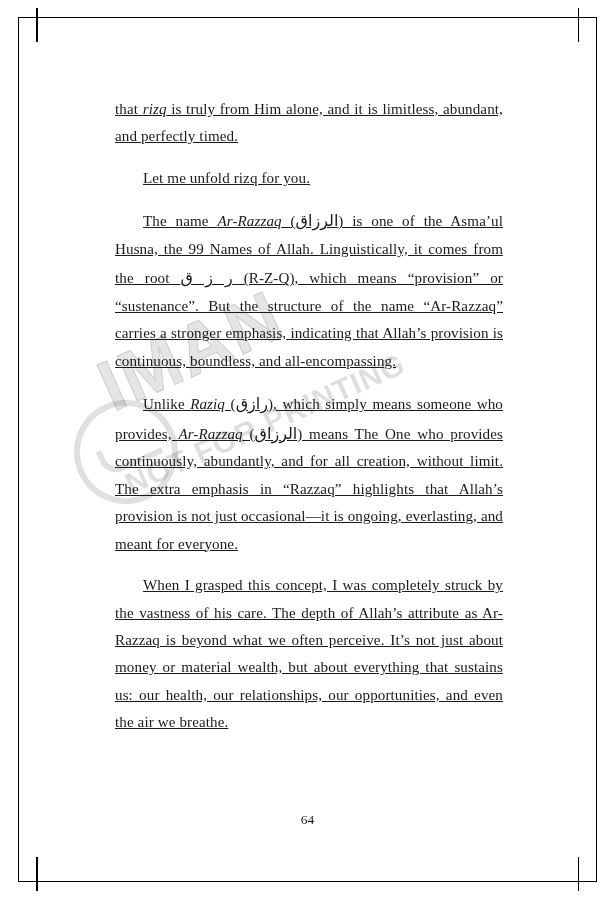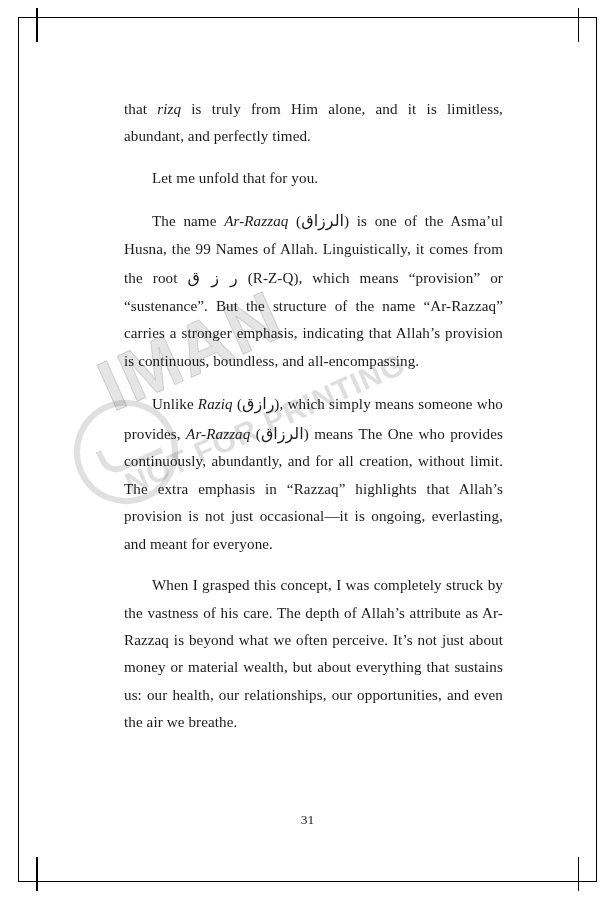--- a/index.html
+++ b/index.html
@@ -38,26 +38,27 @@
 
   .content {
     position: absolute;
     left: 112px;
     right: 112px;
     top: 96px;
     z-index: 3;
   }
 
   p.para {
-    margin: 0 0 0px 12px;
+    margin: 0 0 0px 3px;
     font-size: 15.1px;
     line-height: 1.82;
     text-align: justify;
     text-justify: inter-word;
     letter-spacing: 0.1px;
+    text-decoration: underline;
   }
   p.indent {
     text-indent: 28px;
     margin-top: 14px;
   }
   p.first {
     margin-top: 0;
   }
   .ital {
     font-style: italic;
@@ -144,25 +145,25 @@
 
 <div class="crop-mark cm-tl-v"></div>
 <div class="crop-mark cm-tr-v"></div>
 <div class="crop-mark cm-bl-v"></div>
 <div class="crop-mark cm-br-v"></div>
 
 <div class="page-border"></div>
 
 <div class="content" id="body-container">
     <p class="para first"><span>that </span><span class="ital">rizq</span><span> is truly from Him alone, and it is limitless, abundant, and perfectly timed.</span></p>
-    <p class="para indent"><span>Let me unfold that for you.</span></p>
+    <p class="para indent"><span>Let me unfold rizq for you.</span></p>
     <p class="para indent"><span>The name </span><span class="ital">Ar-Razzaq</span><span> (</span><span class="arabic">الرزاق</span><span>) is one of the Asma’ul Husna, the 99 Names of Allah. Linguistically, it comes from the root </span><span class="arabic">ر ز ق</span><span> (R-Z-Q), which means “provision” or “sustenance”. But the structure of the name “Ar-Razzaq” carries a stronger emphasis, indicating that Allah’s provision is continuous, boundless, and all-encompassing.</span></p>
     <p class="para indent"><span>Unlike </span><span class="ital">Raziq</span><span> (</span><span class="arabic">رازق</span><span>), which simply means someone who provides, </span><span class="ital">Ar-Razzaq</span><span> (</span><span class="arabic">الرزاق</span><span>) means The One who provides continuously, abundantly, and for all creation, without limit. The extra emphasis in “Razzaq” highlights that Allah’s provision is not just occasional—it is ongoing, everlasting, and meant for everyone.</span></p>
     <p class="para indent"><span>When I grasped this concept, I was completely struck by the vastness of his care. The depth of Allah’s attribute as Ar-Razzaq is beyond what we often perceive. It’s not just about money or material wealth, but about everything that sustains us: our health, our relationships, our opportunities, and even the air we breathe.</span></p>
   </div>
 
 <div class="watermark">
   <div class="wm-circle"></div>
   <div class="wm-text wm-main">IMAN</div>
   <div class="wm-text wm-sub">NOT FOR PRINTING</div>
 </div>
 
-<div class="page-number">31</div>
+<div class="page-number">64</div>
 
 </body></html>

